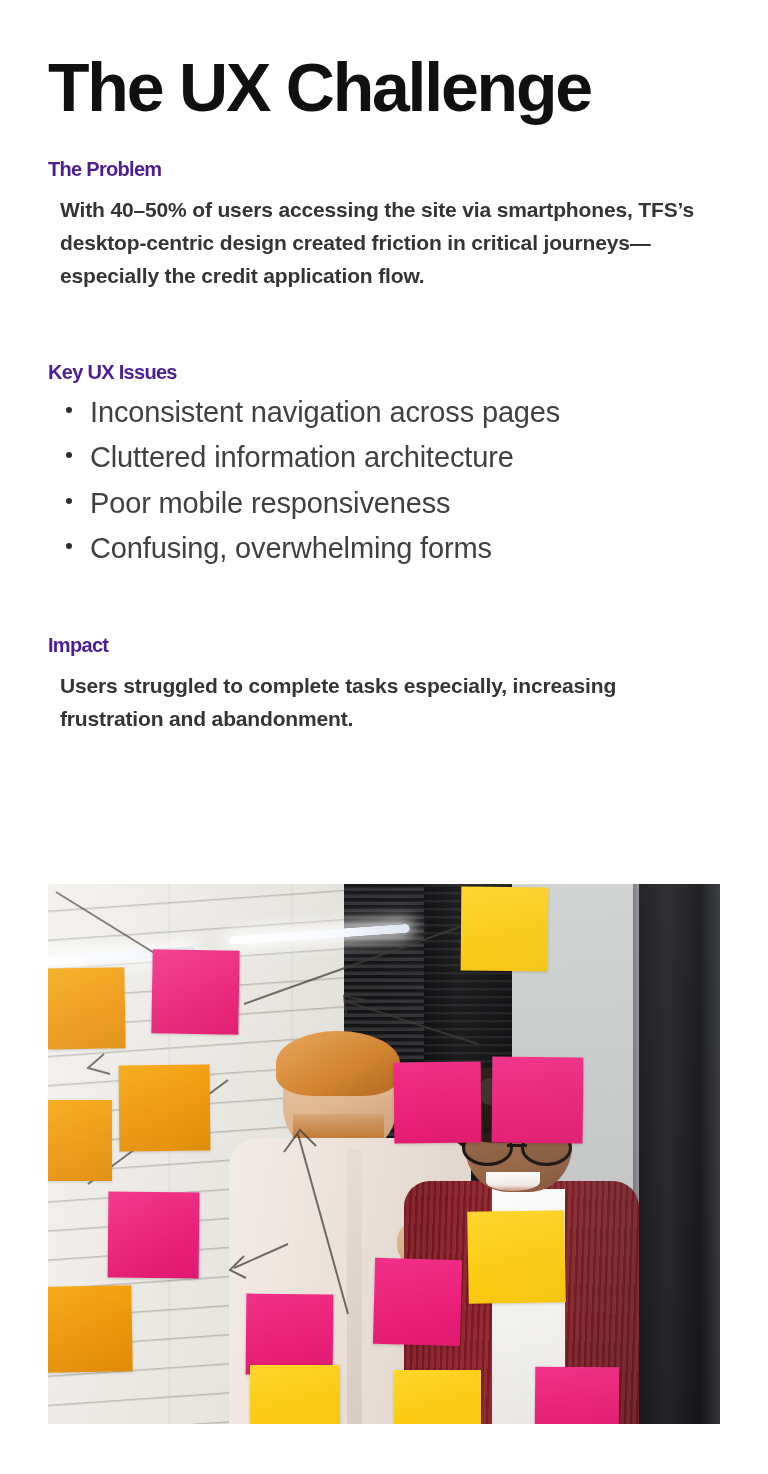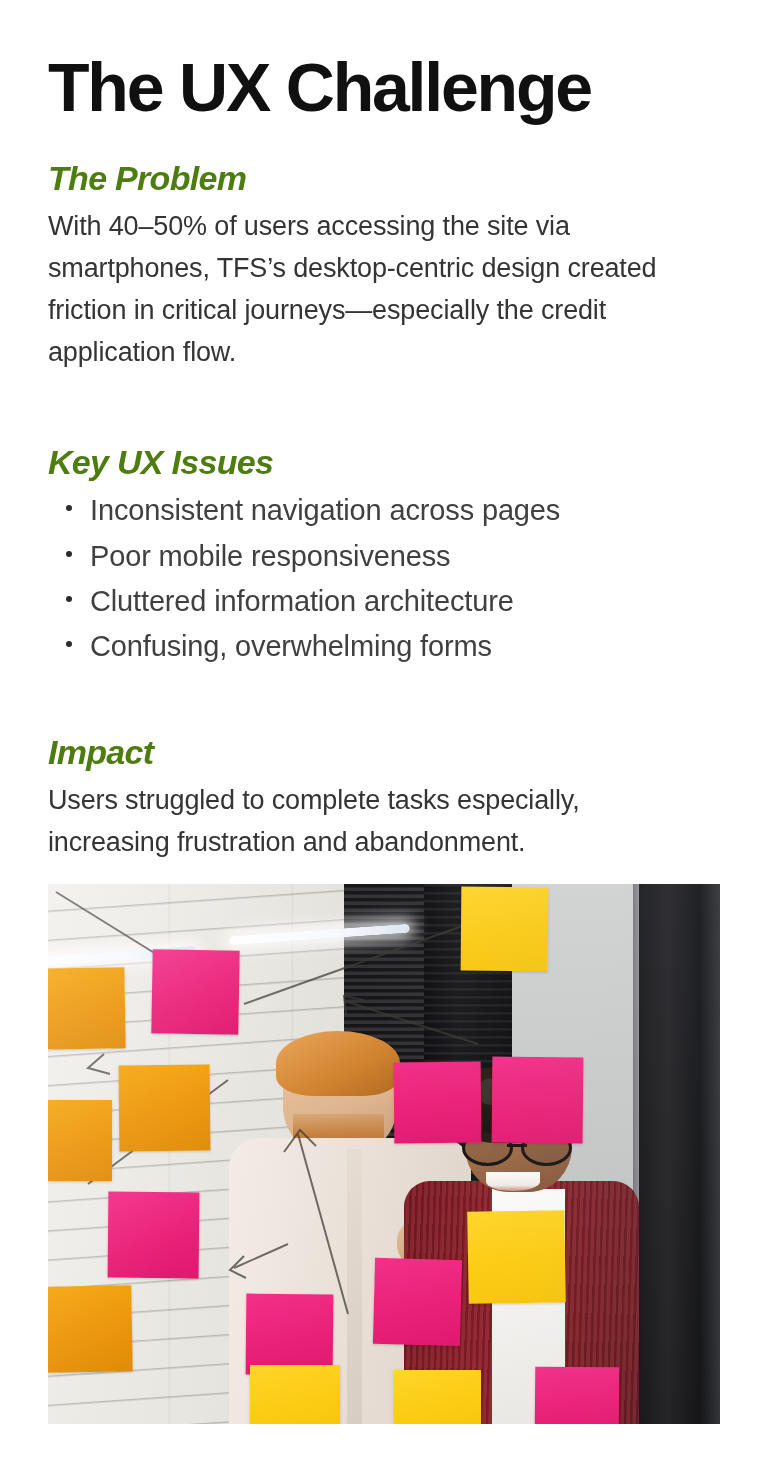--- a/index.html
+++ b/index.html
@@ -40,36 +40,35 @@
     padding-top: 53px;
     white-space: nowrap;
   }
 
   .section { margin: 0; }
   .section.problem  { margin-top: 36px; }
   .section.issues   { margin-top: 68px; }
   .section.impact   { margin-top: 62px; }
 
   .section-heading {
-    font-size: 34px;
+    font-size: 20px;
     font-weight: 600;
     letter-spacing: -0.7px;
-    color: #4d7c0f;
+    color: #4c1d95;
     line-height: 1.25;
     margin: 0 0 5px 0;
-    font-style: italic;
   }
 
   .section-body {
-    font-size: 27px;
-    font-weight: 400;
+    font-size: 21px;
+    font-weight: 700;
     color: #343434;
     line-height: 1.56;
     letter-spacing: -0.15px;
-    margin: 0;
+    margin: 12px;
     max-width: 660px;
   }
 
   .bullet-list {
     list-style: none;
     margin: 4px 0 0 0;
     padding: 0;
   }
   .bullet-list li {
     position: relative;
@@ -404,25 +403,25 @@
 
     <div class="section issues">
       <h2 class="section-heading">Key UX Issues</h2>
       <ul class="bullet-list">
         <li>
           <span class="dot"></span>
           <span>Inconsistent navigation across pages</span>
         </li>
         <li>
           <span class="dot"></span>
-          <span>Poor mobile responsiveness</span>
+          <span>Cluttered information architecture</span>
         </li>
         <li>
           <span class="dot"></span>
-          <span>Cluttered information architecture</span>
+          <span>Poor mobile responsiveness</span>
         </li>
         <li>
           <span class="dot"></span>
           <span>Confusing, overwhelming forms</span>
         </li>
       </ul>
     </div>
 
     <div class="section impact">
       <h2 class="section-heading">Impact</h2>

